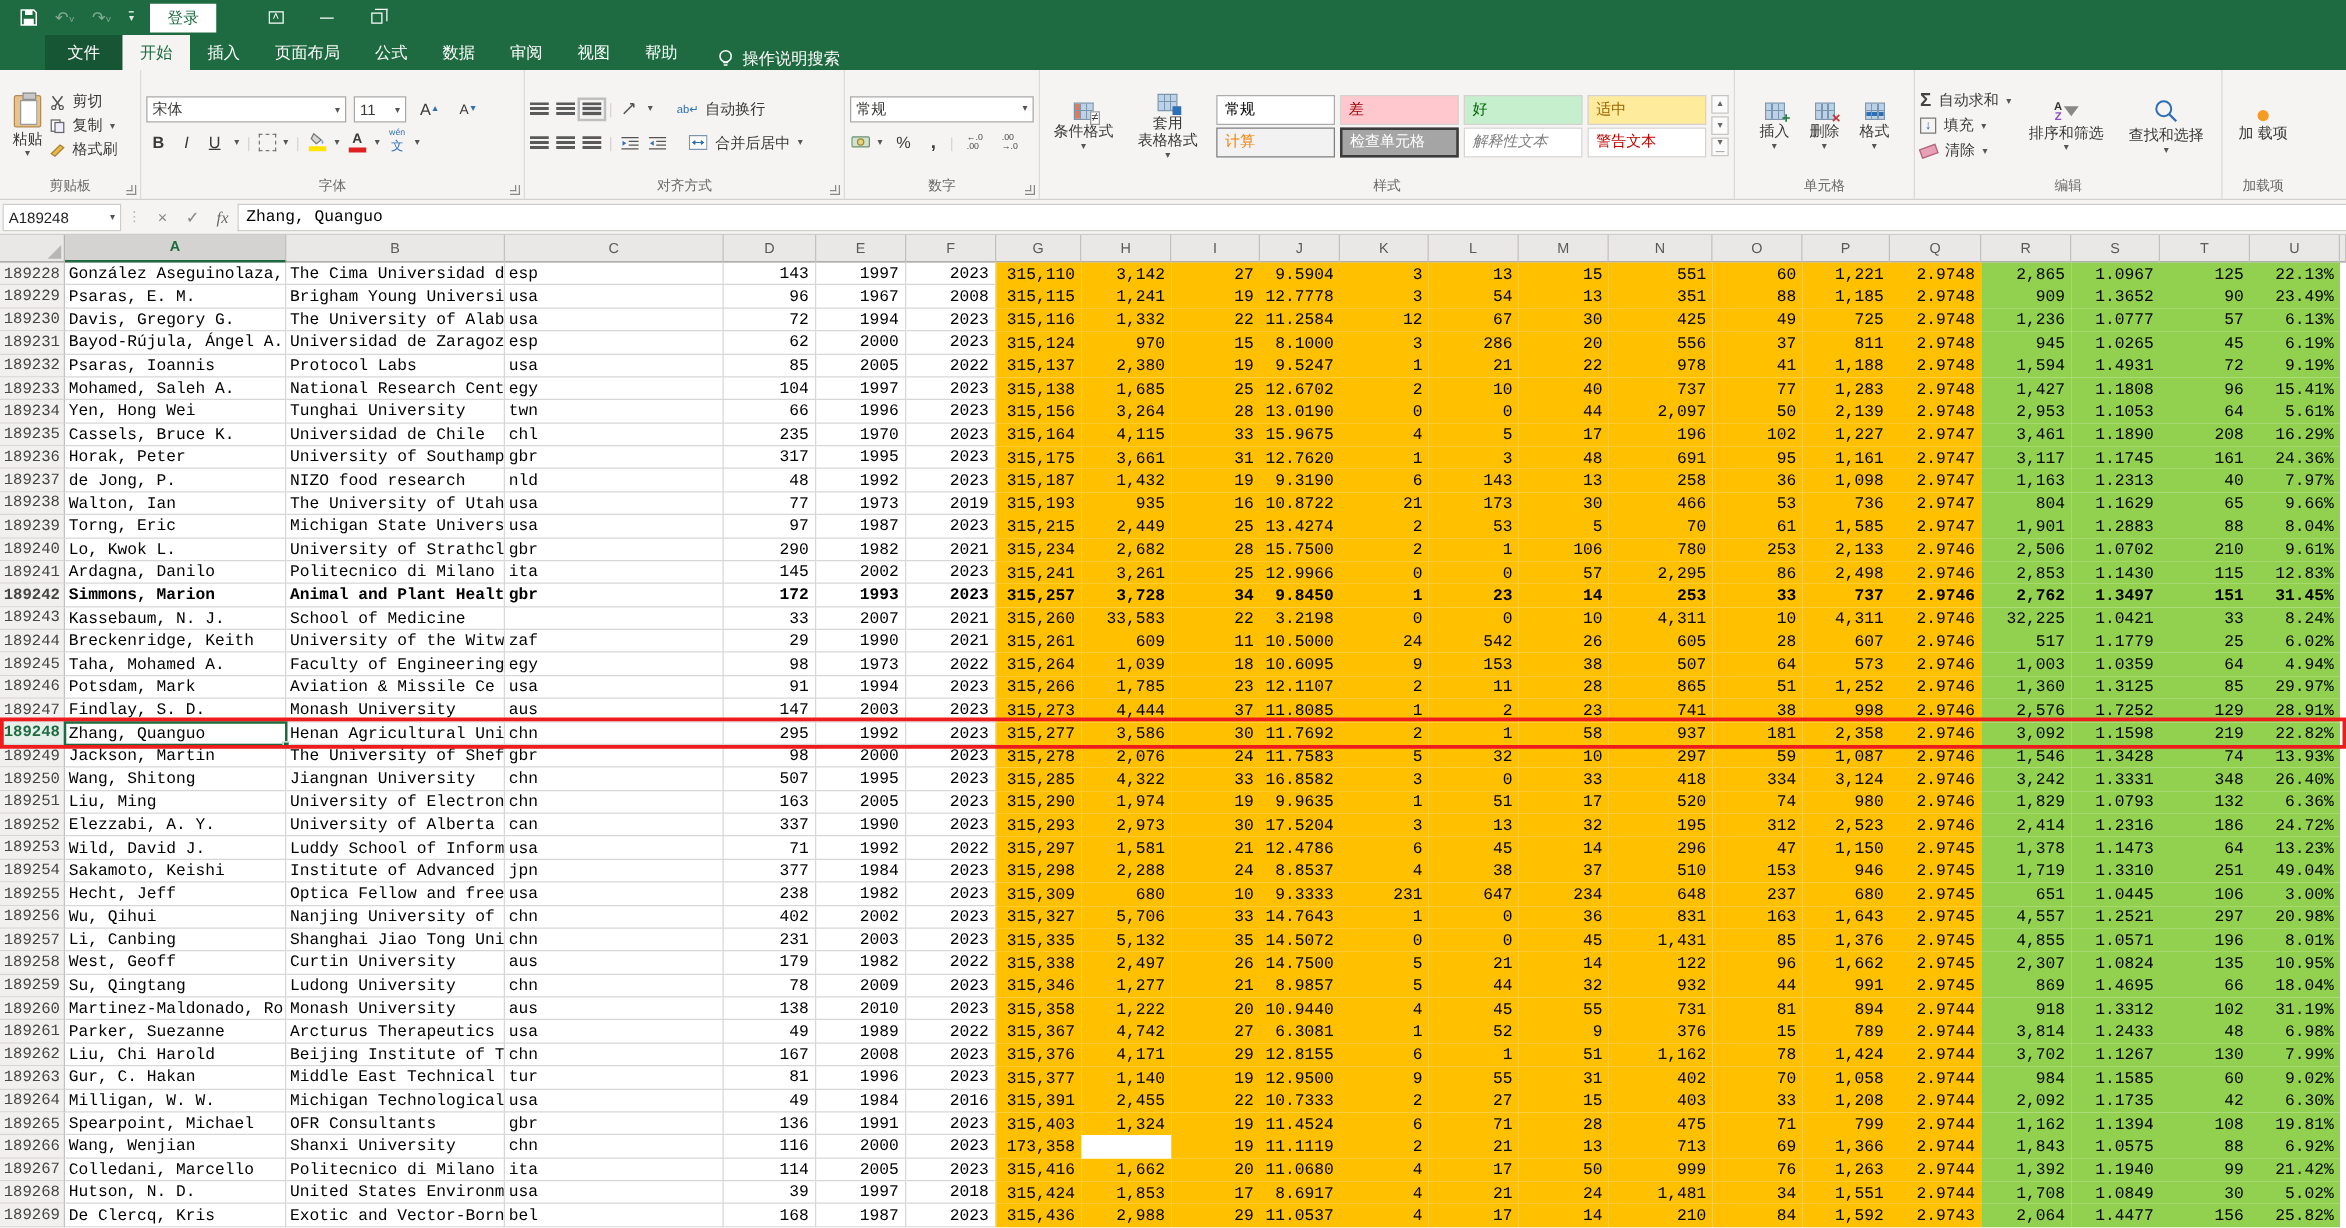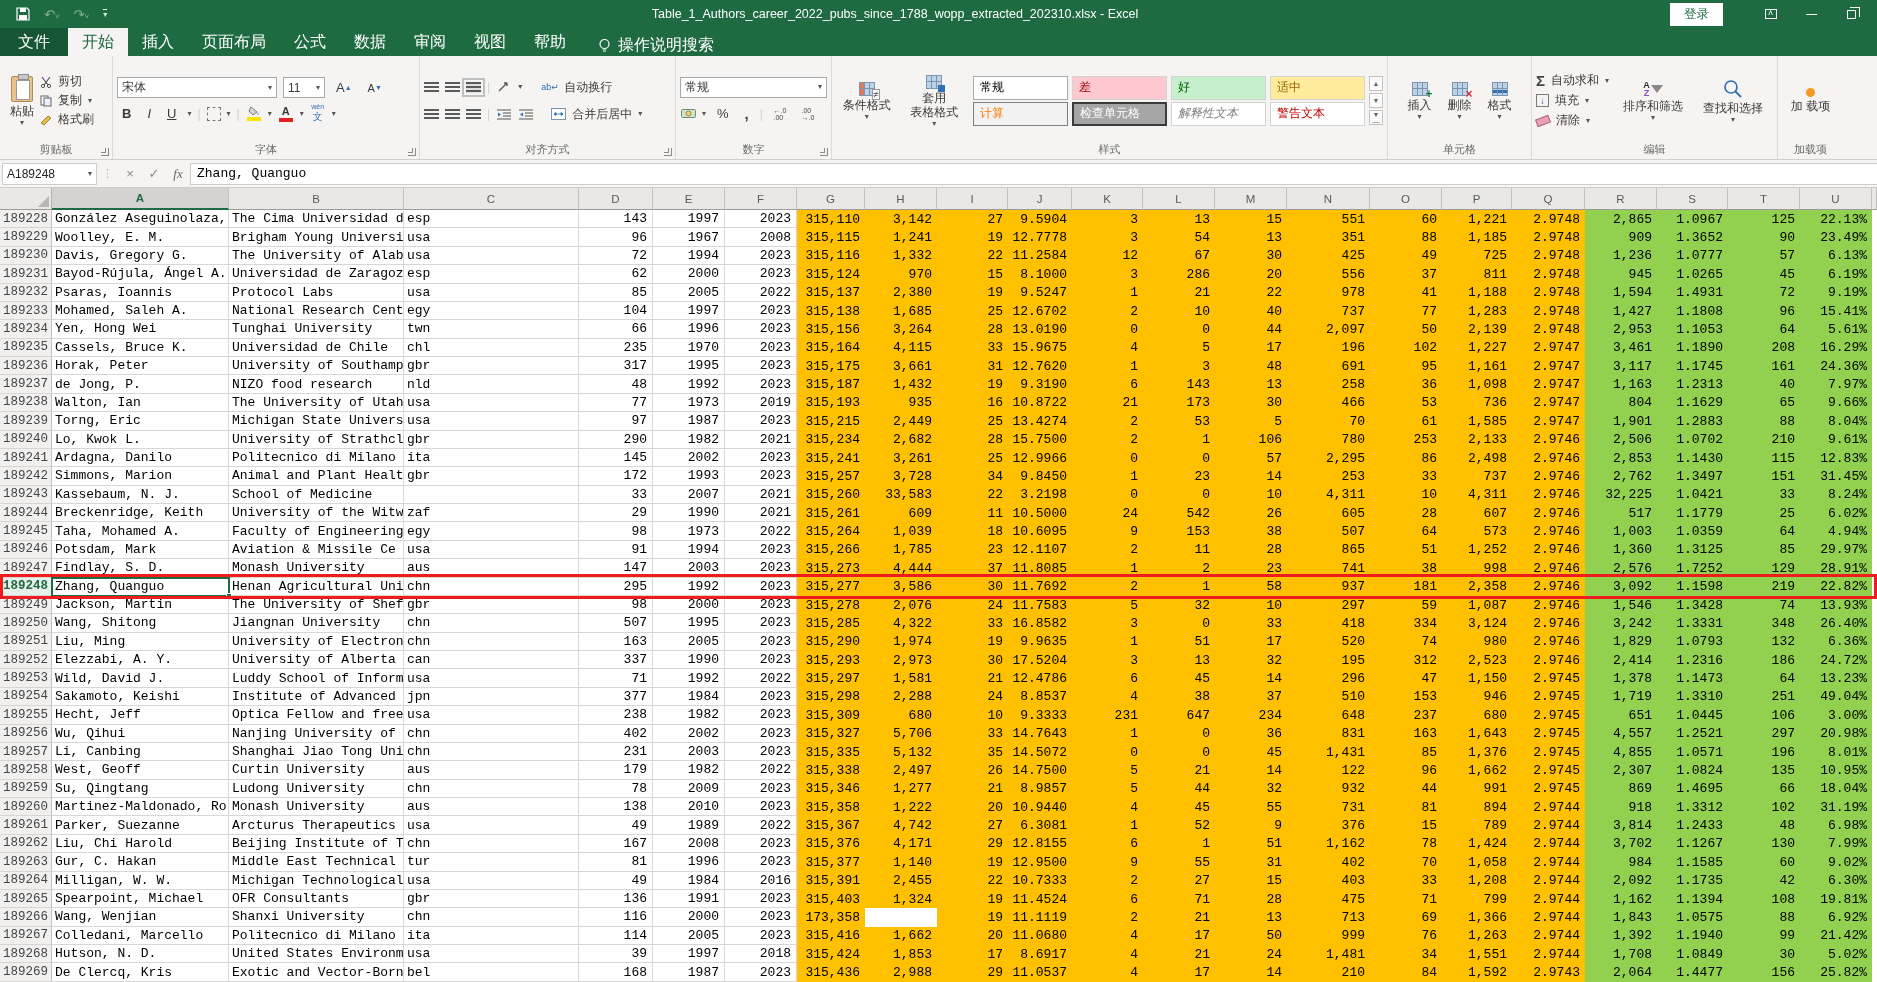--- a/index.html
+++ b/index.html
@@ -17,21 +17,21 @@
   .signin { background:#fff; color:#1e6b41; padding:3px 14px; font-size:12.5px; margin-right:28px; }
   .wbtn { width:40px; height:24px; display:flex; align-items:center; justify-content:center; color:#fff; }
   .mini-bar { width:11px; height:1px; background:#fff; display:inline-block; }
   .restore-sq { width:9px; height:9px; border:1px solid #fff; position:relative; display:inline-block; }
   .restore-sq:before { content:""; position:absolute; left:2px; top:-4px; width:9px; height:9px; border:1px solid #fff; border-left:none; border-bottom:none; }
   .ribopt { width:12px; height:10px; border:1px solid #fff; position:relative; display:inline-block; }
   .ribopt:before { content:"˄"; position:absolute; left:2px; top:-2px; font-size:9px; color:#fff; }
 
   
   #tabs { position:absolute; left:0; top:28px; width:1877px; height:28px; background:#1e6b41;
-    display:flex; align-items:flex-end; font-size:16px; color:#fff; }
+    display:flex; align-items:flex-end; font-size:13px; color:#fff;padding-left:36px; }
   .tab { padding:5px 14px; height:28px; display:flex; align-items:center; }
   .tab.file { background:#175634; padding:5px 18px; }
   .tab.active { background:#f5f4f2; color:#1e6b41; }
   .tab-search { display:flex; align-items:center; gap:7px; margin-left:18px; color:#fff; }
 
   
   #ribbon { position:absolute; left:0; top:56px; width:1877px; height:104px;
     background:#f5f4f2; border-bottom:1px solid #d2d0ce; display:flex; font-size:12px; color:#3b3a39; }
   .grp { height:100%; display:flex; flex-direction:column; border-right:1px solid #dcdad7; position:relative; }
   .grp-body { flex:1; display:flex; align-items:center; padding:4px 4px 0 4px; }
@@ -148,21 +148,20 @@
       <svg class="ic" width="14" height="14" viewBox="0 0 14 14">
           <path d="M1 1h10l2 2v10H1z" fill="none" stroke="#fff" stroke-width="1.2"></path>
           <rect x="3" y="8" width="8" height="5" fill="#fff"></rect>
           <rect x="4" y="1" width="6" height="4" fill="#fff"></rect>
         </svg>
     </span>
     <span class="qbtn dim">↶<span style="font-size:8px">˅</span></span>
     <span class="qbtn dim">↷<span style="font-size:8px">˅</span></span>
     <span class="qbtn" style="border-top:1px solid #fff; font-size:8px;">▾</span>
   </div>
-  <div id="title-text">Table_1_Authors_career_2022_pubs_since_1788_wopp_extracted_202310.xlsx  -  Excel</div>
   <div class="win-ctrls">
     <span class="signin">登录</span>
     <span class="wbtn">
         <span class="ribopt"></span>
       </span>
     <span class="wbtn">
         <span class="mini-bar"></span>
       </span>
     <span class="wbtn">
         <span class="restore-sq"></span>
@@ -514,21 +513,21 @@
         <div class="cell rt" style="width: 72px; background: rgb(255, 192, 0);">60</div>
         <div class="cell rt" style="width: 70px; background: rgb(255, 192, 0);">1,221</div>
         <div class="cell rt" style="width: 73px; background: rgb(255, 192, 0);">2.9748</div>
         <div class="cell rt" style="width: 72px; background: rgb(146, 208, 80);">2,865</div>
         <div class="cell rt" style="width: 71px; background: rgb(146, 208, 80);">1.0967</div>
         <div class="cell rt" style="width: 72px; background: rgb(146, 208, 80);">125</div>
         <div class="cell rt" style="width: 72px; background: rgb(146, 208, 80);">22.13%</div>
       </div>
       <div class="row" style="height: 18.381px;">
         <div class="rowhead">189229</div>
-        <div class="cell left plain" style="width: 177px;">Woolley, E. M.</div>
+        <div class="cell left plain" style="width: 177px;">Psaras, E. M.</div>
         <div class="cell left plain" style="width: 175px;">Brigham Young Universi</div>
         <div class="cell left plain" style="width: 175px;">usa</div>
         <div class="cell rt plain" style="width: 74px;">96</div>
         <div class="cell rt plain" style="width: 72px;">1967</div>
         <div class="cell rt plain" style="width: 72px;">2008</div>
         <div class="cell rt" style="width: 68px; background: rgb(255, 192, 0);">315,115</div>
         <div class="cell rt" style="width: 72px; background: rgb(255, 192, 0);">1,241</div>
         <div class="cell rt" style="width: 71px; background: rgb(255, 192, 0);">19</div>
         <div class="cell rt" style="width: 64px; background: rgb(255, 192, 0);">12.7778</div>
         <div class="cell rt" style="width: 71px; background: rgb(255, 192, 0);">3</div>
@@ -824,21 +823,21 @@
         <div class="cell rt" style="width: 72px; background: rgb(255, 192, 0);">57</div>
         <div class="cell rt" style="width: 83px; background: rgb(255, 192, 0);">2,295</div>
         <div class="cell rt" style="width: 72px; background: rgb(255, 192, 0);">86</div>
         <div class="cell rt" style="width: 70px; background: rgb(255, 192, 0);">2,498</div>
         <div class="cell rt" style="width: 73px; background: rgb(255, 192, 0);">2.9746</div>
         <div class="cell rt" style="width: 72px; background: rgb(146, 208, 80);">2,853</div>
         <div class="cell rt" style="width: 71px; background: rgb(146, 208, 80);">1.1430</div>
         <div class="cell rt" style="width: 72px; background: rgb(146, 208, 80);">115</div>
         <div class="cell rt" style="width: 72px; background: rgb(146, 208, 80);">12.83%</div>
       </div>
-      <div class="row" style="height: 18.381px;">
+      <div class="row" style="height: 18.381px; font-weight: bold;">
         <div class="rowhead">189242</div>
         <div class="cell left plain" style="width: 177px;">Simmons, Marion</div>
         <div class="cell left plain" style="width: 175px;">Animal and Plant Healt</div>
         <div class="cell left plain" style="width: 175px;">gbr</div>
         <div class="cell rt plain" style="width: 74px;">172</div>
         <div class="cell rt plain" style="width: 72px;">1993</div>
         <div class="cell rt plain" style="width: 72px;">2023</div>
         <div class="cell rt" style="width: 68px; background: rgb(255, 192, 0);">315,257</div>
         <div class="cell rt" style="width: 72px; background: rgb(255, 192, 0);">3,728</div>
         <div class="cell rt" style="width: 71px; background: rgb(255, 192, 0);">34</div>

